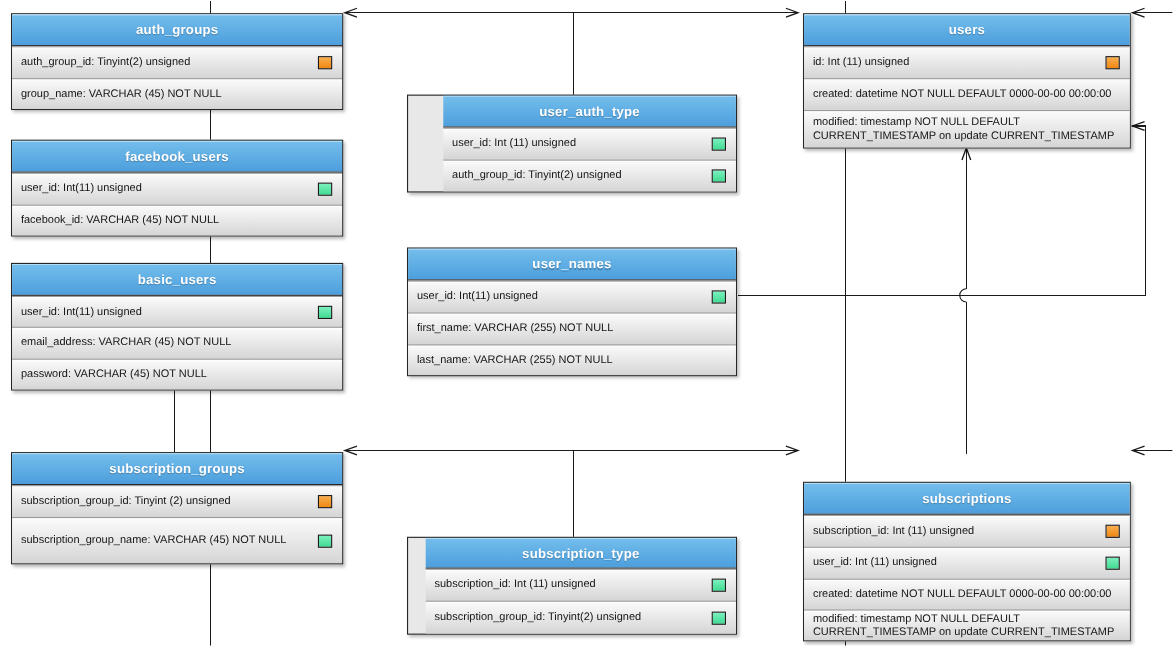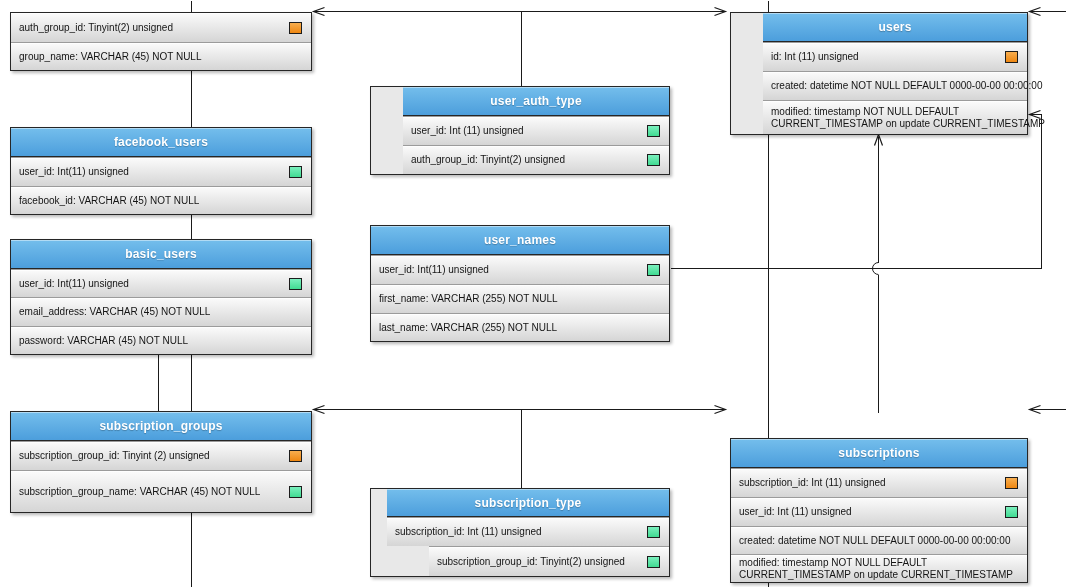--- a/index.html
+++ b/index.html
@@ -95,20 +95,23 @@
       <g>
         <line x1="1029.5" y1="11.5" x2="1066.5" y2="11.5" stroke="#1a1a1a" stroke-width="1" shape-rendering="crispEdges"></line>
         <path d="M 1040.5 7.5 L 1029.5 11.5 L 1040.5 15.5" fill="none" stroke="#1a1a1a" stroke-width="1.2"></path>
       </g>
       <g>
         <line x1="1029.5" y1="409.5" x2="1066.5" y2="409.5" stroke="#1a1a1a" stroke-width="1" shape-rendering="crispEdges"></line>
         <path d="M 1040.5 405.5 L 1029.5 409.5 L 1040.5 413.5" fill="none" stroke="#1a1a1a" stroke-width="1.2"></path>
       </g>
     </svg>
     <div class="db-table" style="left: 10px; top: 12px; width: 302px;">
+      <div class="db-table-header" style="height: 29px;">
+        <span class="db-table-title">auth_groups</span>
+      </div>
       <div class="db-row" style="height: 29px;">
         <span class="db-row-text">auth_group_id: Tinyint(2) unsigned</span>
         <span class="key-icon orange"></span>
       </div>
       <div class="db-row" style="height: 28px;">
         <span class="db-row-text">group_name: VARCHAR (45) NOT NULL</span>
       </div>
     </div>
     <div class="db-table" style="left: 10px; top: 127px; width: 302px;">
       <div class="db-table-header" style="height: 29px;">
@@ -158,21 +161,21 @@
         <span class="db-row-text">user_id: Int(11) unsigned</span>
         <span class="key-icon green"></span>
       </div>
       <div class="db-row" style="height: 29px;">
         <span class="db-row-text">first_name: VARCHAR (255) NOT NULL</span>
       </div>
       <div class="db-row" style="height: 28px;">
         <span class="db-row-text">last_name: VARCHAR (255) NOT NULL</span>
       </div>
     </div>
-    <div class="db-table" style="left: 730px; top: 12px; width: 298px; padding-left: 32px;">
+    <div class="db-table" style="left: 730px; top: 12px; width: 298px;">
       <div class="db-table-header" style="height: 29px;">
         <span class="db-table-title">users</span>
       </div>
       <div class="db-row" style="height: 29px;">
         <span class="db-row-text">id: Int (11) unsigned</span>
         <span class="key-icon orange"></span>
       </div>
       <div class="db-row" style="height: 29px;">
         <span class="db-row-text">created: datetime NOT NULL DEFAULT 0000-00-00 00:00:00</span>
       </div>
@@ -195,21 +198,21 @@
       </div>
     </div>
     <div class="db-table" style="left: 370px; top: 488px; width: 300px; padding-left: 16px;">
       <div class="db-table-header" style="height: 28px;">
         <span class="db-table-title">subscription_type</span>
       </div>
       <div class="db-row" style="height: 29px;">
         <span class="db-row-text">subscription_id: Int (11) unsigned</span>
         <span class="key-icon green"></span>
       </div>
-      <div class="db-row" style="height: 30px; margin-left: 42px;">
+      <div class="db-row" style="height: 30px;">
         <span class="db-row-text">subscription_group_id: Tinyint(2) unsigned</span>
         <span class="key-icon green"></span>
       </div>
     </div>
     <div class="db-table" style="left: 730px; top: 408px; width: 298px; margin-top: 30px;">
       <div class="db-table-header" style="height: 29px;">
         <span class="db-table-title">subscriptions</span>
       </div>
       <div class="db-row" style="height: 29px;">
         <span class="db-row-text">subscription_id: Int (11) unsigned</span>

